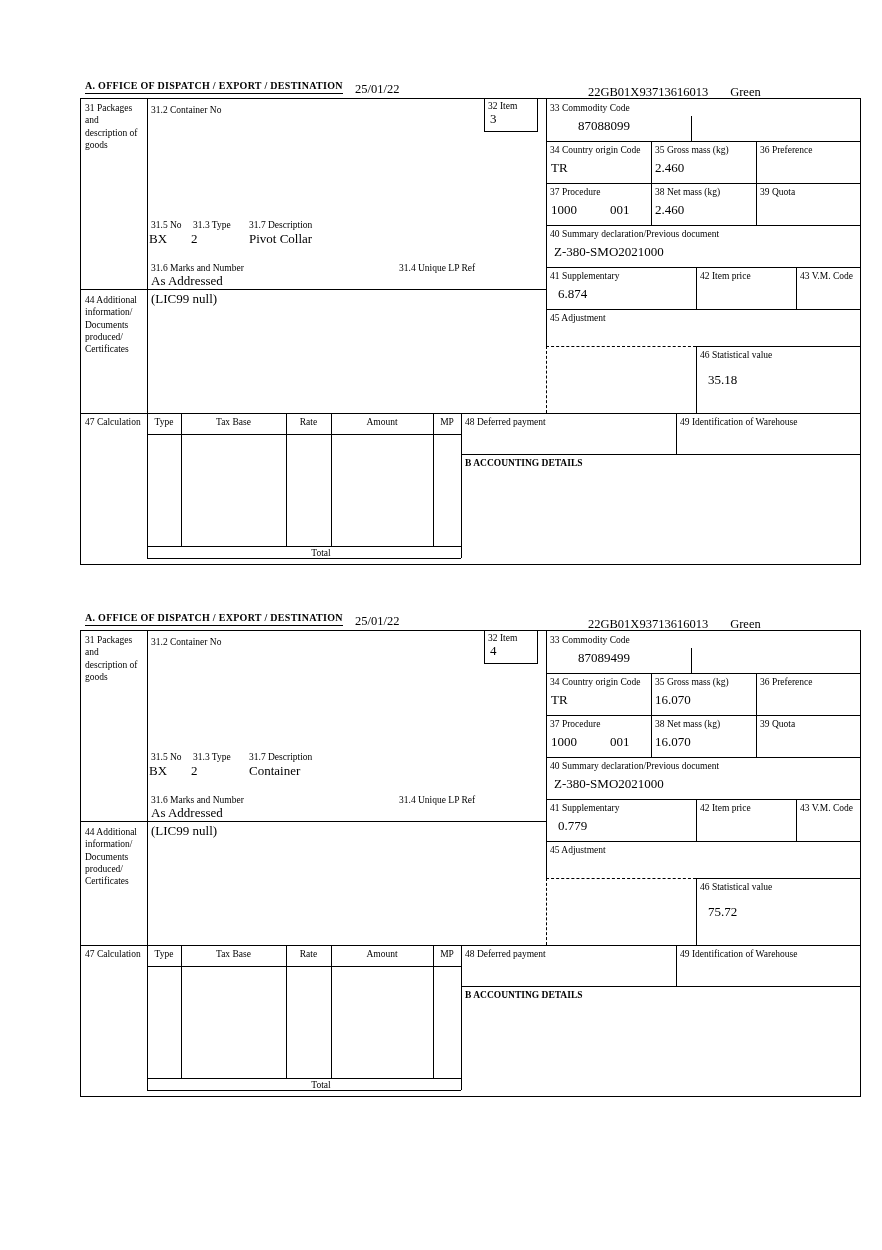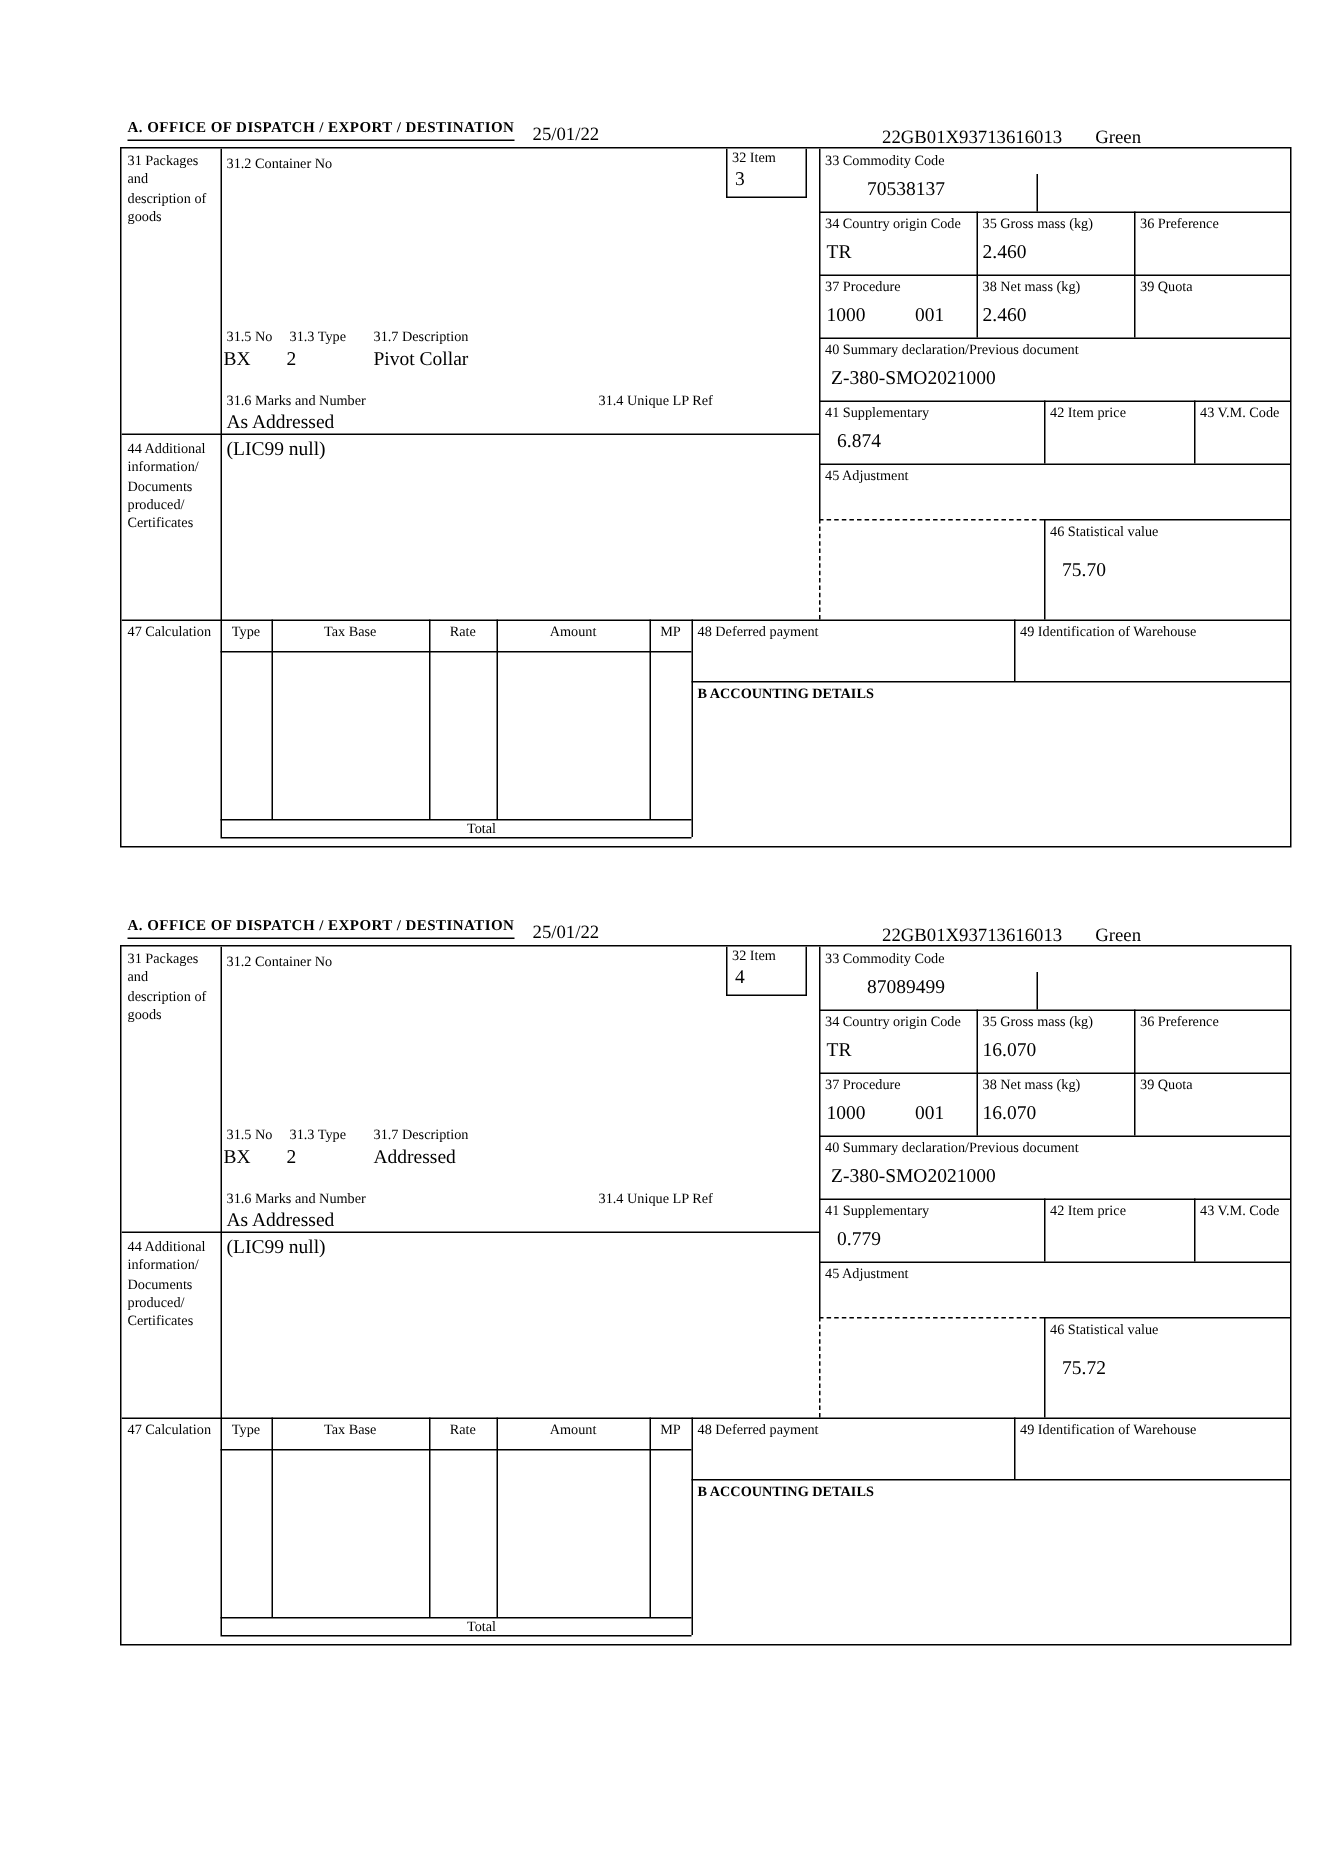--- a/index.html
+++ b/index.html
@@ -83,41 +83,41 @@
       <div class="abs lbl nw" style="left:168px;top:120px">31.7 Description</div>
       <div class="abs val" style="left:68px;top:132px">BX</div>
       <div class="abs val" style="left:110px;top:132px">2</div>
       <div class="abs val" style="left:168px;top:132px">Pivot Collar</div>
       <div class="abs lbl nw" style="left:70px;top:163px">31.6 Marks and Number</div>
       <div class="abs lbl nw" style="left:318px;top:163px">31.4 Unique LP Ref</div>
       <div class="abs val" style="left:70px;top:174px">As Addressed</div>
       <div class="abs val" style="left:70px;top:192px">(LIC99 null)</div>
 
       <div class="abs lbl nw" style="left:469px;top:3px">33 Commodity Code</div>
-      <div class="abs val" style="left:497px;top:19px">70538137</div>
+      <div class="abs val" style="left:497px;top:19px">87088099</div>
       <div class="abs lbl nw" style="left:469px;top:45px">34 Country origin Code</div>
       <div class="abs lbl nw" style="left:574px;top:45px">35 Gross mass (kg)</div>
       <div class="abs lbl nw" style="left:679px;top:45px">36 Preference</div>
       <div class="abs val" style="left:470px;top:61px">TR</div>
       <div class="abs val" style="left:574px;top:61px">2.460</div>
       <div class="abs lbl nw" style="left:469px;top:87px">37 Procedure</div>
       <div class="abs lbl nw" style="left:574px;top:87px">38 Net mass (kg)</div>
       <div class="abs lbl nw" style="left:679px;top:87px">39 Quota</div>
       <div class="abs val" style="left:470px;top:103px">1000</div>
       <div class="abs val" style="left:529px;top:103px">001</div>
       <div class="abs val" style="left:574px;top:103px">2.460</div>
       <div class="abs lbl nw" style="left:469px;top:129px">40 Summary declaration/Previous document</div>
       <div class="abs val" style="left:473px;top:145px">Z-380-SMO2021000</div>
       <div class="abs lbl nw" style="left:469px;top:171px">41 Supplementary</div>
       <div class="abs lbl nw" style="left:619px;top:171px">42 Item price</div>
       <div class="abs lbl nw" style="left:719px;top:171px">43 V.M. Code</div>
       <div class="abs val" style="left:477px;top:187px">6.874</div>
       <div class="abs lbl nw" style="left:469px;top:213px">45 Adjustment</div>
       <div class="abs lbl nw" style="left:619px;top:250px">46 Statistical value</div>
-      <div class="abs val" style="left:627px;top:273px">75.70</div>
+      <div class="abs val" style="left:627px;top:273px">35.18</div>
 
       <div class="abs lbl ctr" style="left:66px;top:317px;width:34px">Type</div>
       <div class="abs lbl ctr" style="left:100px;top:317px;width:105px">Tax Base</div>
       <div class="abs lbl ctr" style="left:205px;top:317px;width:45px">Rate</div>
       <div class="abs lbl ctr" style="left:250px;top:317px;width:102px">Amount</div>
       <div class="abs lbl ctr" style="left:352px;top:317px;width:28px">MP</div>
       <div class="abs lbl ctr" style="left:100px;top:448px;width:280px">Total</div>
 
       <div class="abs lbl nw" style="left:384px;top:317px">48 Deferred payment</div>
       <div class="abs lbl nw" style="left:599px;top:317px">49 Identification of Warehouse</div>
@@ -169,21 +169,21 @@
       <div class="abs lbl nw" style="left:70px;top:5px">31.2 Container No</div>
       <div class="box32">
         <div class="abs lbl nw" style="left:3px;top:1px">32 Item</div>
         <div class="abs val" style="left:5px;top:12px">4</div>
       </div>
       <div class="abs lbl nw" style="left:70px;top:120px">31.5 No</div>
       <div class="abs lbl nw" style="left:112px;top:120px">31.3 Type</div>
       <div class="abs lbl nw" style="left:168px;top:120px">31.7 Description</div>
       <div class="abs val" style="left:68px;top:132px">BX</div>
       <div class="abs val" style="left:110px;top:132px">2</div>
-      <div class="abs val" style="left:168px;top:132px">Addressed</div>
+      <div class="abs val" style="left:168px;top:132px">Container</div>
       <div class="abs lbl nw" style="left:70px;top:163px">31.6 Marks and Number</div>
       <div class="abs lbl nw" style="left:318px;top:163px">31.4 Unique LP Ref</div>
       <div class="abs val" style="left:70px;top:174px">As Addressed</div>
       <div class="abs val" style="left:70px;top:192px">(LIC99 null)</div>
 
       <div class="abs lbl nw" style="left:469px;top:3px">33 Commodity Code</div>
       <div class="abs val" style="left:497px;top:19px">87089499</div>
       <div class="abs lbl nw" style="left:469px;top:45px">34 Country origin Code</div>
       <div class="abs lbl nw" style="left:574px;top:45px">35 Gross mass (kg)</div>
       <div class="abs lbl nw" style="left:679px;top:45px">36 Preference</div>

